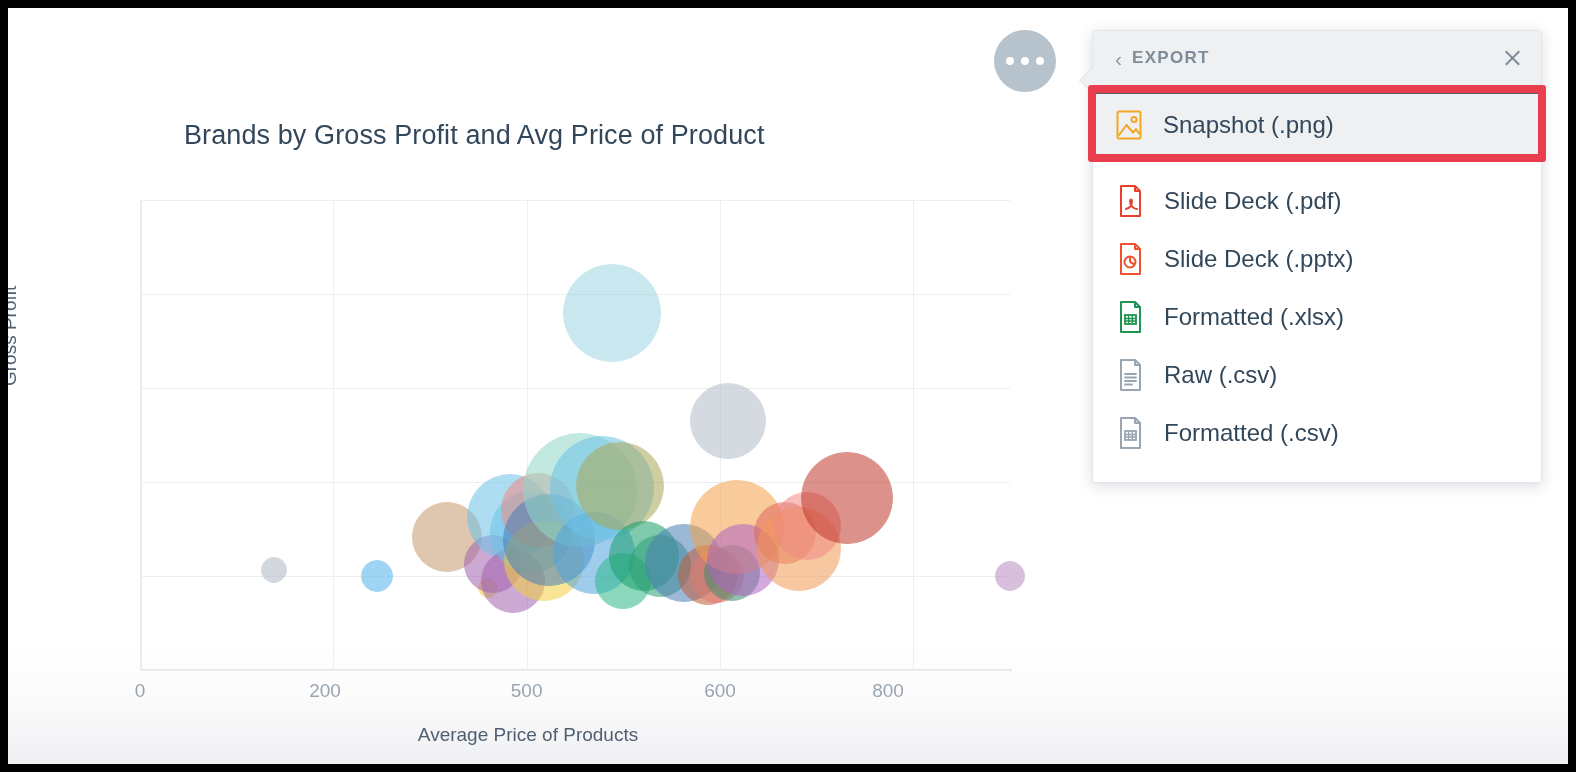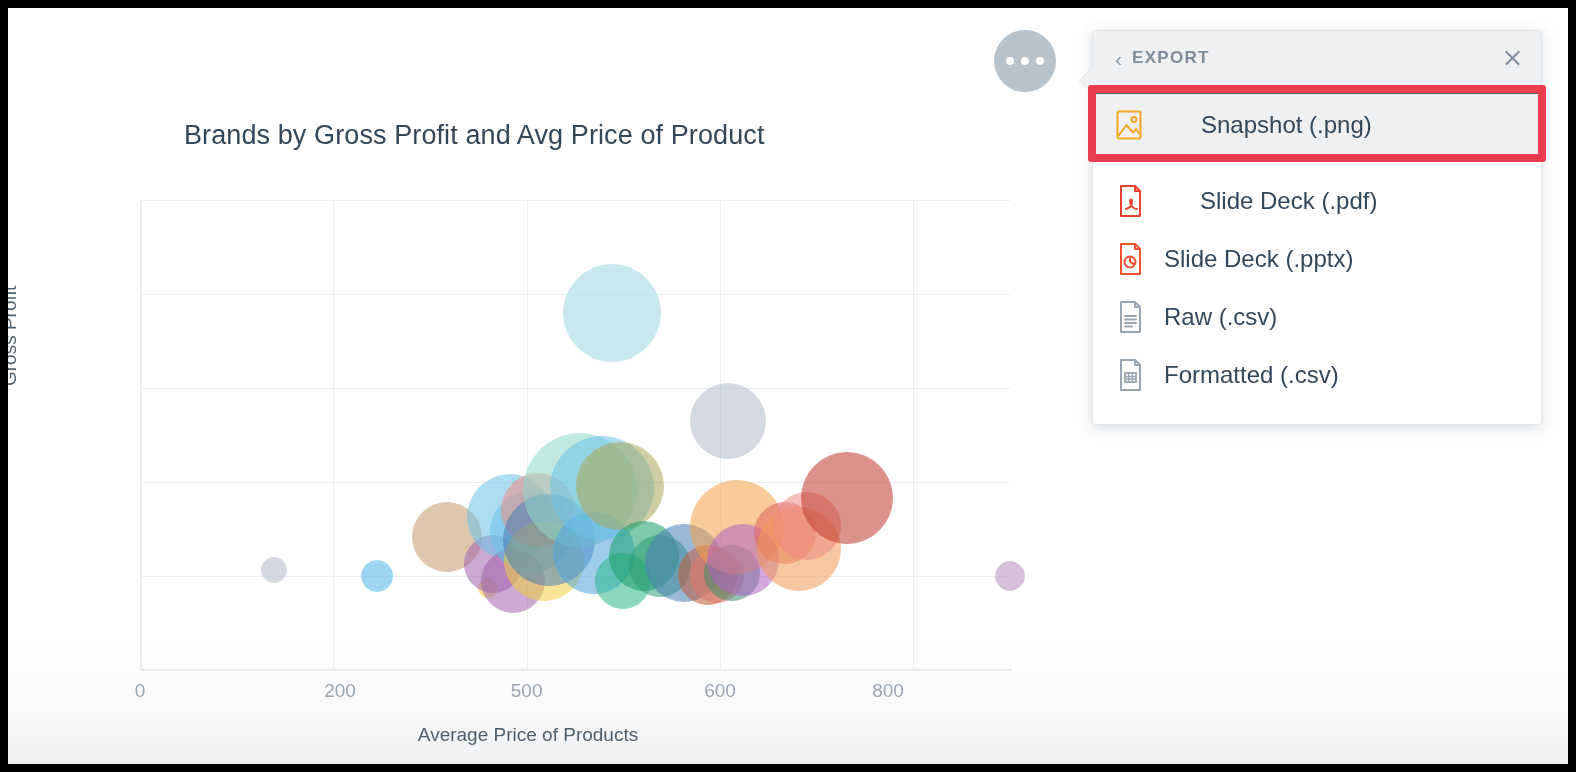--- a/index.html
+++ b/index.html
@@ -123,21 +123,20 @@
   }
   #snapshot-highlight{
     position:absolute;left:-4px;top:-6px;right:-4px;bottom:-6px;
     border:8px solid #e83e4e;border-radius:3px;
     pointer-events:none;
   }
   #snapshot-row{
     background:#eef0f2;height:62px;display:flex;align-items:center;padding:0 22px;
     border-top:3px solid #585f66;
     cursor:pointer;
-    gap:38px;
   }
   #snapshot-row .label{
     font-size:24px;color:#33475b;margin-left:19px;
   }
 
   .ficon{width:30px;height:34px;flex:0 0 30px;}
 </style>
 </head>
 <body>
 
@@ -200,21 +199,21 @@
           <div class="bubble" style="left: 644.767px; top: 332.76px; width: 62px; height: 62px; background: rgb(224, 102, 94); opacity: 0.55; border: 1.6px solid rgb(224, 102, 94);"></div>
           <div class="bubble" style="left: 659.267px; top: 348.74px; width: 84px; height: 84px; background: rgb(242, 154, 85); opacity: 0.55; border: 1.6px solid rgb(242, 154, 85);"></div>
           <div class="bubble" style="left: 667px; top: 326.18px; width: 68px; height: 68px; background: rgb(239, 139, 132); opacity: 0.55; border: 1.6px solid rgb(239, 139, 132);"></div>
           <div class="bubble" style="left: 706.633px; top: 297.98px; width: 92px; height: 92px; background: rgb(192, 57, 43); opacity: 0.55; border: 1.6px solid rgb(192, 57, 43);"></div>
           <div class="bubble" style="left: 870px; top: 376px; width: 30px; height: 30px; background: rgb(185, 140, 196); opacity: 0.55; border: 1.6px solid rgb(185, 140, 196);"></div>
         </div>
     </div>
 
     <div id="xtick-wrap">
         <div class="xtick" style="left: 132px;">0</div>
-        <div class="xtick" style="left: 332px;">200</div>
+        <div class="xtick" style="left: 317px;">200</div>
         <div class="xtick" style="left: 518.667px;">500</div>
         <div class="xtick" style="left: 712px;">600</div>
         <div class="xtick" style="left: 880px;">800</div>
       </div>
   </div>
 
   <div id="more-button">
     <span class="dot"></span>
     <span class="dot"></span>
     <span class="dot"></span>
@@ -238,21 +237,21 @@
               <rect x="3.5" y="3.5" width="23" height="27" rx="1.5" fill="none" stroke="#f5a623" stroke-width="2"></rect>
               <circle cx="20" cy="11.5" r="2.6" fill="none" stroke="#f5a623" stroke-width="2"></circle>
               <path d="M5 27 L12.5 17 L19 24.5 L22 21 L25 25.5" fill="none" stroke="#f5a623" stroke-width="2" stroke-linejoin="round" stroke-linecap="round"></path>
             </svg>
           </span>
           <span class="label">Snapshot (.png)</span>
         </div>
         <div id="snapshot-highlight"></div>
       </div>
 
-      <div class="menu-item" style="margin-top:16px;gap:36px;">
+      <div class="menu-item" style="margin-top:16px;">
         <span class="ficon">
           <svg viewBox="0 0 30 34" width="30" height="34">
             <path d="M6 2 H20 L25 7 V32 H6 Z" fill="#fff" stroke="#e8402c" stroke-width="2" stroke-linejoin="round"></path>
             <path d="M20 2 V7 H25" fill="none" stroke="#e8402c" stroke-width="2" stroke-linejoin="round"></path>
             <path d="M11 25 c4 -1 6 -4 6 -8 c0 -2 -2 -2 -2 0 c0 5 4 8 7 8" fill="none" stroke="#e8402c" stroke-width="2" stroke-linecap="round"></path>
           </svg>
         </span>
         <span class="label">Slide Deck (.pdf)</span>
       </div>
 
@@ -262,20 +261,31 @@
             <path d="M6 2 H20 L25 7 V32 H6 Z" fill="#fff" stroke="#f0522f" stroke-width="2" stroke-linejoin="round"></path>
             <path d="M20 2 V7 H25" fill="none" stroke="#f0522f" stroke-width="2" stroke-linejoin="round"></path>
             <circle cx="15" cy="20" r="5.5" fill="none" stroke="#f0522f" stroke-width="2"></circle>
             <path d="M15 20 V14.5 M15 20 L19.8 22.5" fill="none" stroke="#f0522f" stroke-width="2"></path>
           </svg>
         </span>
         <span class="label">Slide Deck (.pptx)</span>
       </div>
 
 
+      <div class="menu-item">
+        <span class="ficon">
+          <svg viewBox="0 0 30 34" width="30" height="34">
+            <path d="M6 2 H20 L25 7 V32 H6 Z" fill="#fff" stroke="#1e9450" stroke-width="2" stroke-linejoin="round"></path>
+            <path d="M20 2 V7 H25" fill="none" stroke="#1e9450" stroke-width="2" stroke-linejoin="round"></path>
+            <rect x="10" y="15" width="11" height="9" fill="none" stroke="#1e9450" stroke-width="1.8"></rect>
+            <path d="M10 18.5 H21 M10 21 H21 M13.6 15 V24 M17.3 15 V24" stroke="#1e9450" stroke-width="1.4"></path>
+          </svg>
+        </span>
+        <span class="label">Formatted (.xlsx)</span>
+      </div>
 
       <div class="menu-item">
         <span class="ficon">
           <svg viewBox="0 0 30 34" width="30" height="34">
             <path d="M6 2 H20 L25 7 V32 H6 Z" fill="#fff" stroke="#99a5b1" stroke-width="2" stroke-linejoin="round"></path>
             <path d="M20 2 V7 H25" fill="none" stroke="#99a5b1" stroke-width="2" stroke-linejoin="round"></path>
             <path d="M10 16 H21 M10 19.5 H21 M10 23 H21 M10 26.5 H17" stroke="#99a5b1" stroke-width="1.8" stroke-linecap="round"></path>
           </svg>
         </span>
         <span class="label">Raw (.csv)</span>

